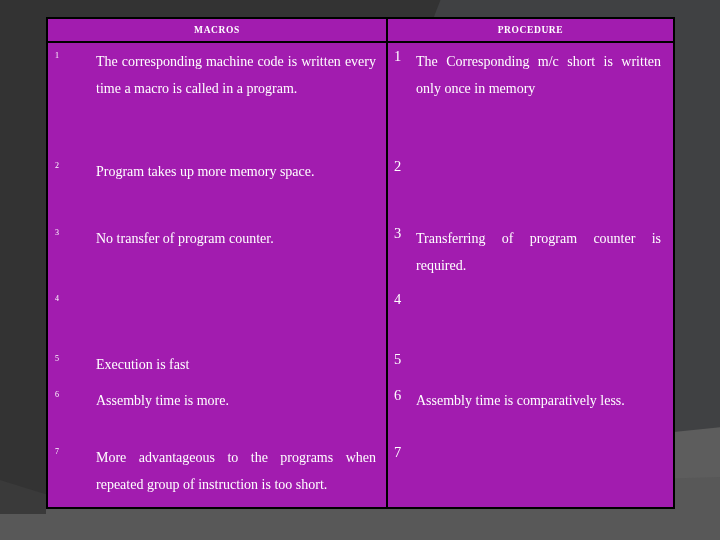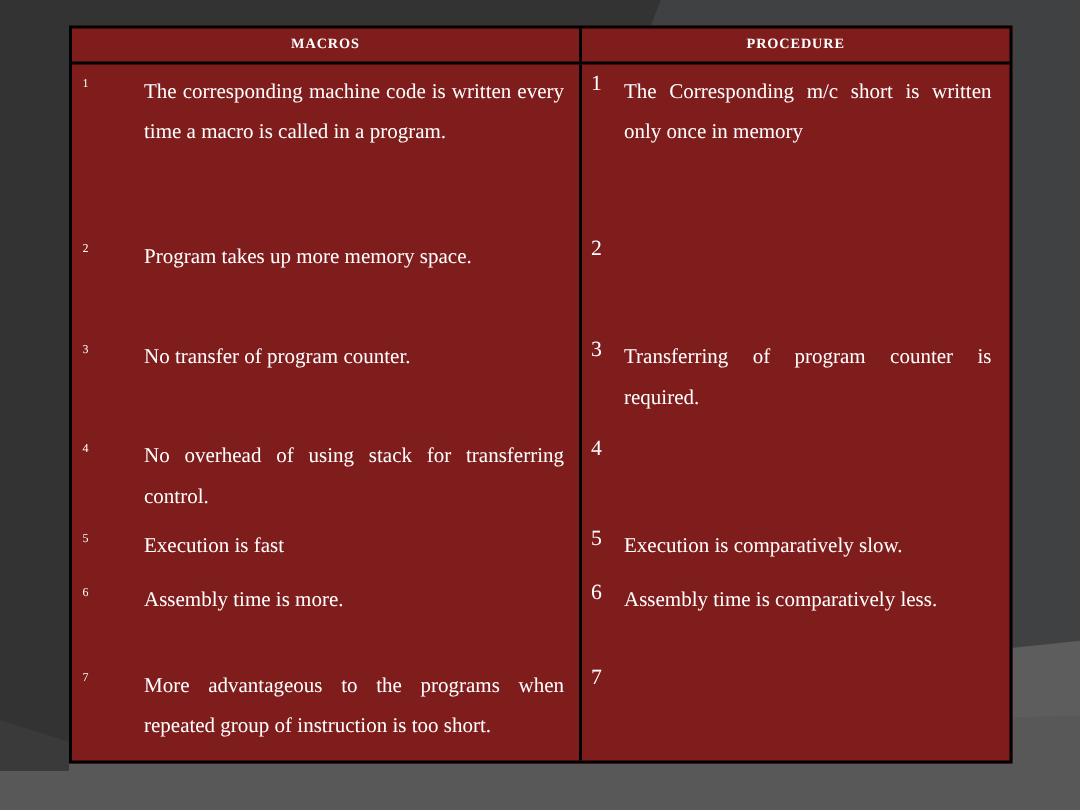--- a/index.html
+++ b/index.html
@@ -65,21 +65,21 @@
   }
 
   
   #comparison-table {
     position: absolute;
     left: 46px;
     top: 17px;
     width: 629px;
     height: 492px;
     border: 2px solid #000000;
-    background: #7f1d1d;
+    background: #a21caf;
     display: flex;
     flex-direction: column;
   }
 
   .table-head {
     display: flex;
     height: 24px;
     border-bottom: 2px solid #000000;
     flex: 0 0 auto;
   }
@@ -189,21 +189,20 @@
       <div class="row" data-row="1">
         <span class="row-num">2</span>
         <span class="row-text">Program takes up more memory space.</span>
       </div>
       <div class="row" data-row="2">
         <span class="row-num">3</span>
         <span class="row-text">No transfer of program counter.</span>
       </div>
       <div class="row" data-row="3">
         <span class="row-num">4</span>
-        <span class="row-text">No overhead of using stack for transferring control.</span>
       </div>
       <div class="row" data-row="4">
         <span class="row-num">5</span>
         <span class="row-text">Execution is fast</span>
       </div>
       <div class="row" data-row="5">
         <span class="row-num">6</span>
         <span class="row-text">Assembly time is more.</span>
       </div>
       <div class="row" data-row="6">
@@ -222,21 +221,20 @@
       </div>
       <div class="row" data-row="2">
         <span class="row-num">3</span>
         <span class="row-text">Transferring of program counter is required.</span>
       </div>
       <div class="row" data-row="3">
         <span class="row-num">4</span>
       </div>
       <div class="row" data-row="4">
         <span class="row-num">5</span>
-        <span class="row-text">Execution is comparatively slow.</span>
       </div>
       <div class="row" data-row="5">
         <span class="row-num">6</span>
         <span class="row-text">Assembly time is comparatively less.</span>
       </div>
       <div class="row" data-row="6">
         <span class="row-num">7</span>
       </div>
     </div>
 

